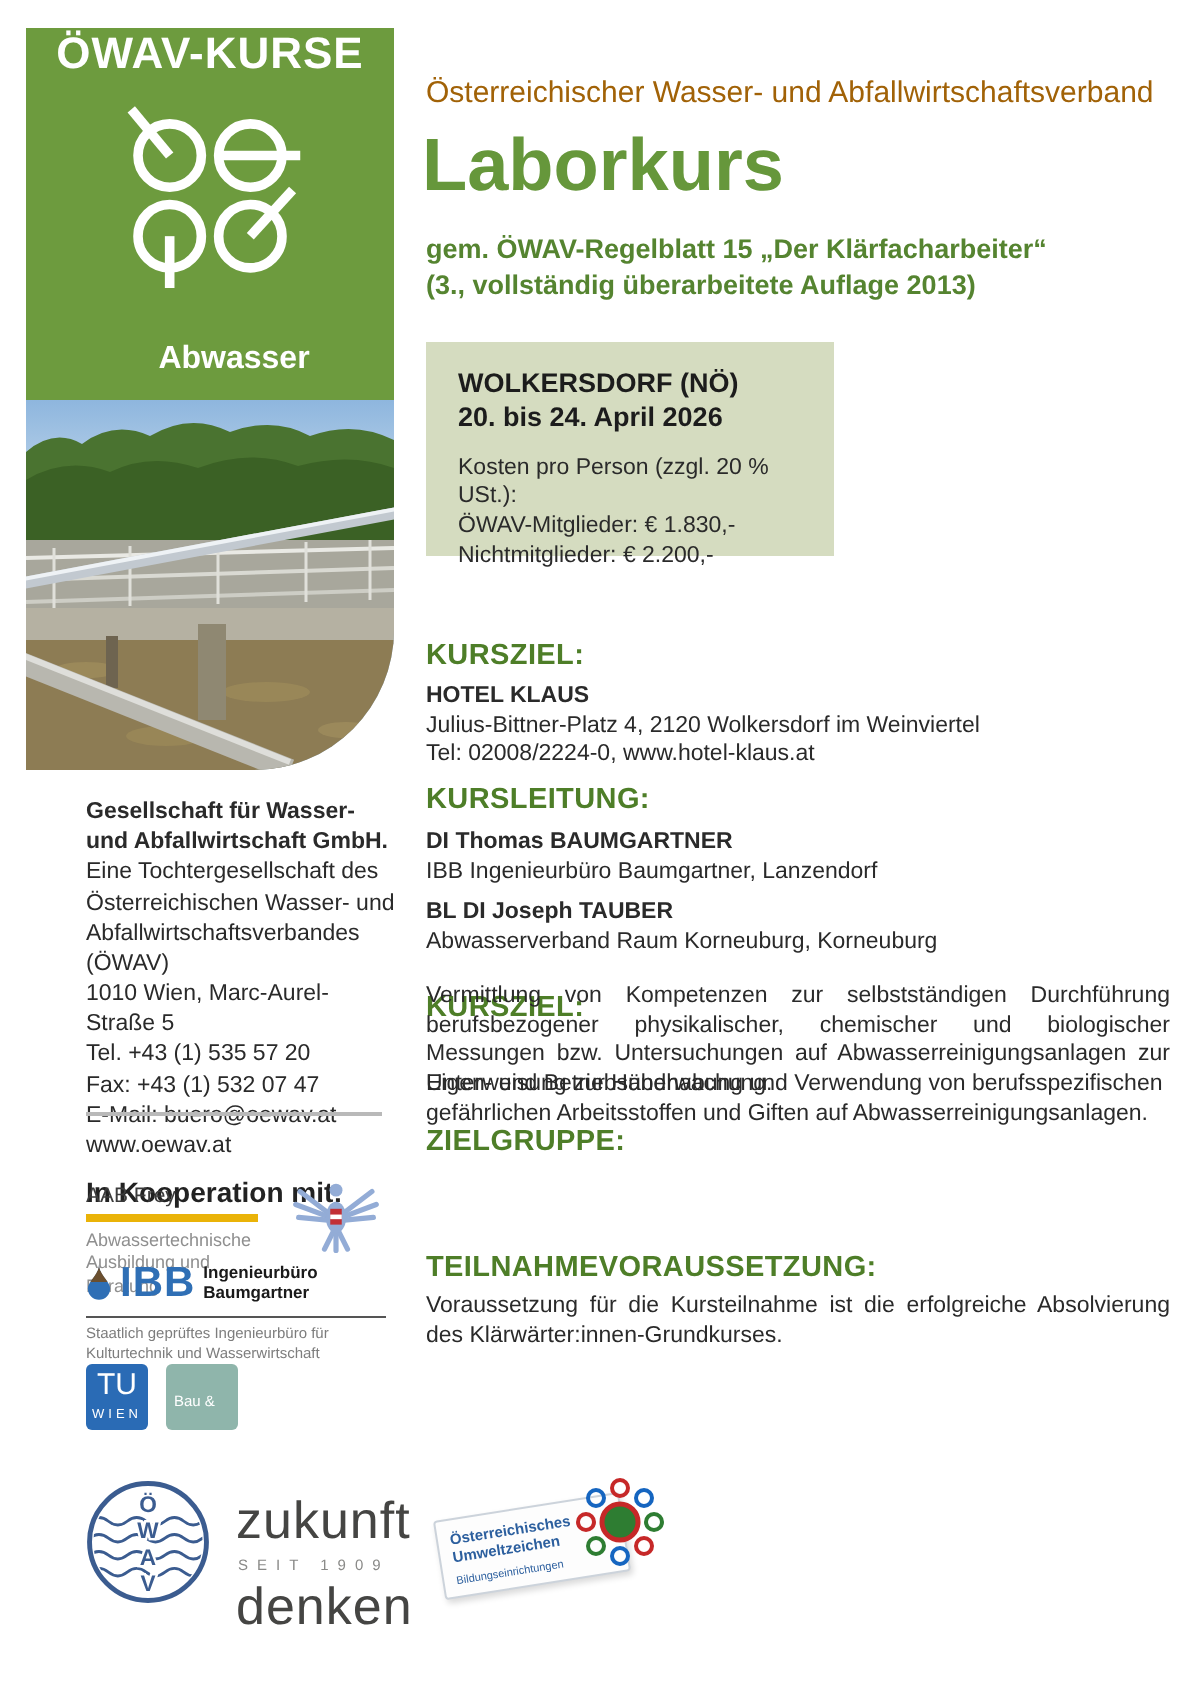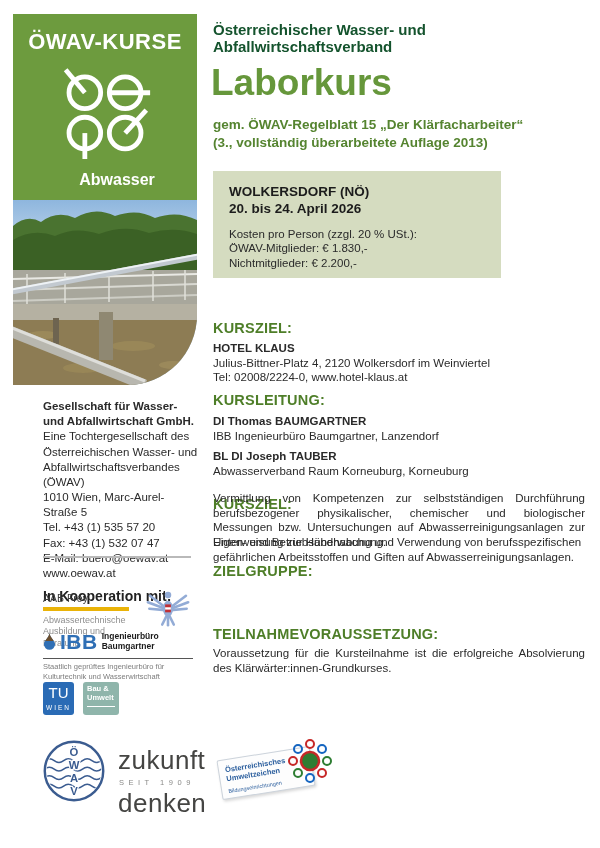--- a/index.html
+++ b/index.html
@@ -3,21 +3,21 @@
 <meta charset="utf-8">
 <style>
   * { margin:0; padding:0; box-sizing:border-box; }
   html,body { background:#ffffff; }
   body { width:600px; height:848px; font-family:"Liberation Sans", sans-serif; color:#2a2a2a; }
   .page { position:relative; width:600px; height:848px; background:#fff; overflow:hidden; }
 
   
   .brand-box { position:absolute; left:13px; top:14px; width:184px; height:186px;
                background:#6d9b3e; text-align:center; }
-  .brand-title { margin-top:15px; color:#fff; font-weight:bold; font-size:22px; letter-spacing:.5px; }
+  .brand-title { color:#fff; font-weight:bold; font-size:22px; letter-spacing:.5px; }
   .clocks { display:block; margin:6px auto 0; }
   .brand-cat { position:absolute; bottom:11px; width:100%; color:#fff; font-weight:bold; font-size:16px;margin-left:12px; }
 
   
   .photo { position:absolute; left:13px; top:200px; width:184px; height:185px;
            border-radius:0 0 70px 0; overflow:hidden; background:#9cc0e2; }
   .photo svg { display:block; }
 
   
   .veranstalter { position:absolute; left:43px; top:399px; width:155px; font-size:11.5px; line-height:1.32; }
@@ -35,42 +35,42 @@
   .ibb-row { display:flex; align-items:center; gap:4px; padding-bottom:6px; border-bottom:1.5px solid #555; }
   .ibb-abbr { font-size:21px; font-weight:bold; color:#2f6fb5; letter-spacing:.5px; line-height:1; }
   .ibb-name { font-size:8.5px; font-weight:bold; color:#1a1a1a; line-height:1.15; }
   .ibb-desc { margin-top:3px; font-size:7.5px; color:#7d7d7d; line-height:1.3; }
 
   .tu-row { position:absolute; left:43px; top:682px; display:flex; gap:9px; }
   .tu-box { width:31px; height:33px; background:#2a6bb5; border-radius:3px; color:#fff; text-align:center; }
   .tu-box .tu { font-size:15px; font-weight:normal; line-height:1.1; margin-top:3px; }
   .tu-box .wien { font-size:6.5px; letter-spacing:2px; margin-top:2px; }
   .bau-box { width:36px; height:33px; background:#8fb5ab; border-radius:3px; color:#fff; padding:3px 4px; }
-  .bau-box .b1, .bau-box .b2 { font-size:7.5px; font-weight:bold; line-height:1.15; }
+  .bau-box .b1, .bau-box .b2 { font-size:7.5px; font-weight:normal; line-height:1.15;margin-top:12px; }
   .bau-rule { border-top:1px solid #fff; margin-top:4px; text-align:right; }
   .bau-rule span { font-size:5.5px; font-style:italic; }
 
   
   .seal { position:absolute; left:41px; top:738px; }
   .claim { position:absolute; left:118px; top:745px; color:#454543; }
   .claim-top, .claim-bot { font-size:26px; letter-spacing:.5px; }
   .claim-mid { font-size:7.5px; letter-spacing:4.5px; color:#8a8a88; margin:2px 0 1px 1px; }
   .uz-card { position:absolute; left:219px; top:753px; width:94px; height:40px; background:#fdfdfd;
              border:1px solid #ccd3db; border-radius:2px; transform:rotate(-9deg);
              box-shadow:1px 2px 3px rgba(0,0,0,.15); padding:5px 6px; }
   .uz-l1, .uz-l2 { font-size:7.5px; font-weight:bold; color:#2c5f9e; line-height:1.2; }
   .uz-l3 { font-size:5.5px; color:#2c5f9e; margin-top:5px; }
   .uz-flower { position:absolute; left:287px; top:738px; }
 
   
-  .org-line { position:absolute; left:213px; top:21px; font-size:15px; font-weight:bold; color:#14532d; }
+  .org-line { position:absolute; left:213px; top:38px; font-size:15px; font-weight:normal; color:#a16207; }
   .course-title { position:absolute; left:211px; top:62px; font-size:37px; font-weight:bold; color:#66973b; }
   .subtitle { position:absolute; left:213px; top:116px; font-size:13.5px; font-weight:bold; color:#558430; line-height:1.3; }
 
-  .event-box { position:absolute; left:213px; top:171px; width:288px; height:107px;
+  .event-box { position:absolute; left:213px; top:171px; width:204px; height:107px;
                background:#d5dcc0; padding:13px 16px; }
   .ev-loc, .ev-date { font-size:13.5px; font-weight:bold; color:#1c1c1c; line-height:1.25; }
   .ev-costs { margin-top:9px; font-size:11.5px; line-height:1.27; color:#2a2a2a; }
 
   .sec-h { position:absolute; left:213px; font-size:14.5px; font-weight:bold; color:#4e7e28; letter-spacing:.2px; }
   .body-txt { position:absolute; left:213px; width:372px; font-size:11.5px; line-height:1.27; color:#2a2a2a; }
   .just { text-align:justify; }
   .bold { font-weight:bold; }
   .lnk { color:inherit; text-decoration:none; }
 </style>

